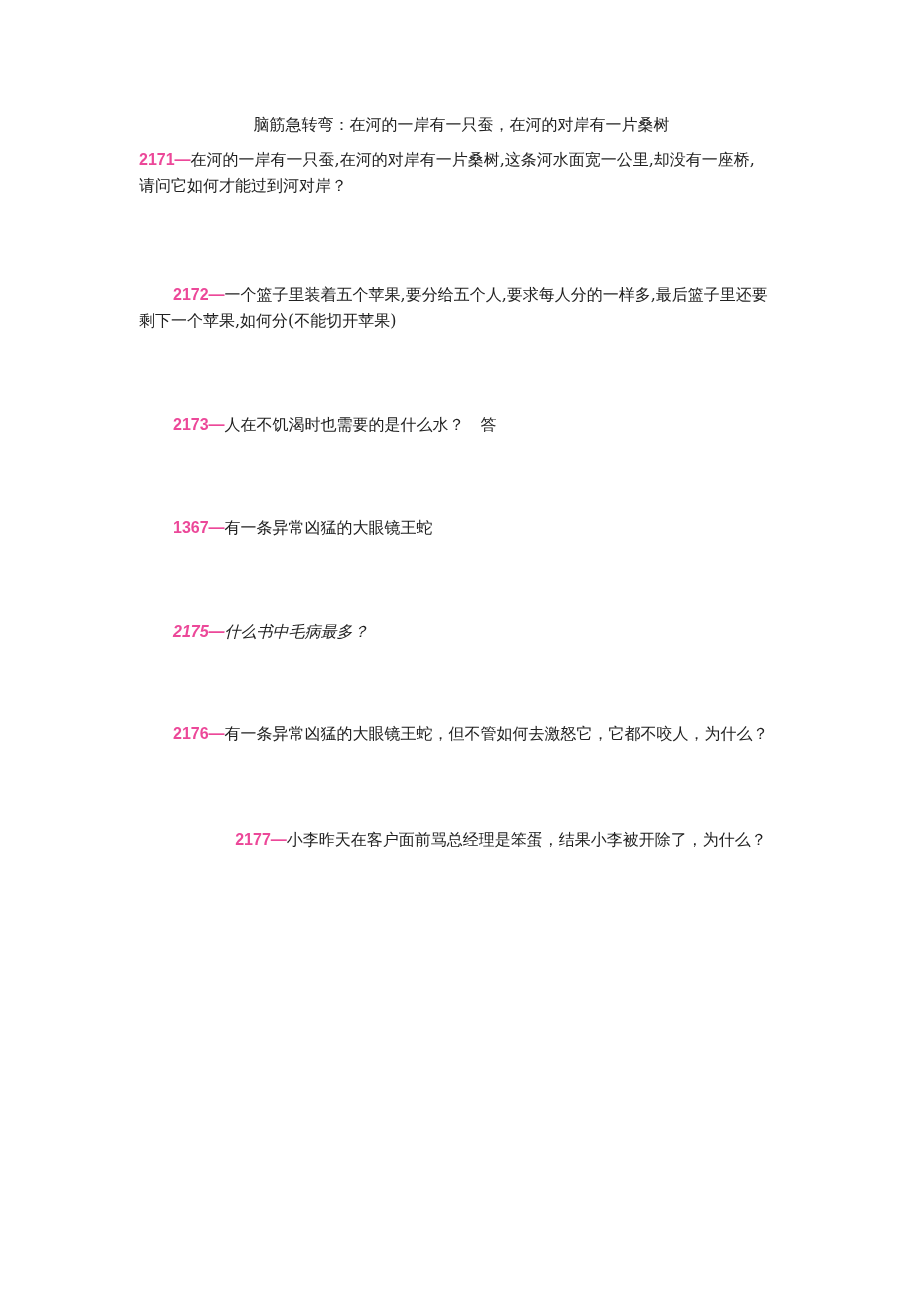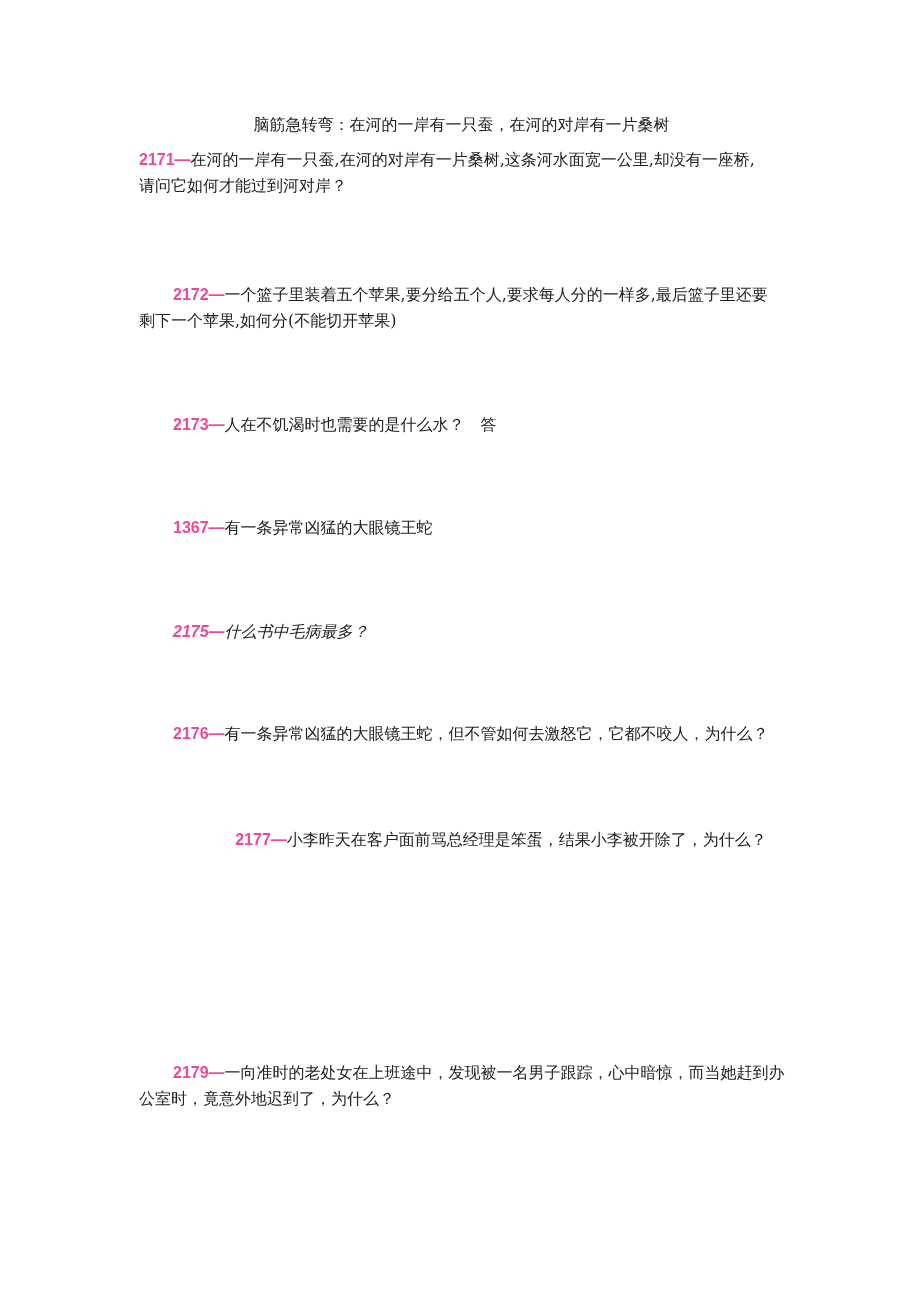--- a/index.html
+++ b/index.html
@@ -83,17 +83,14 @@
 
   <div class="para q5 indent">
     <span class="num">2176—</span><span>有一条异常凶猛的大眼镜王蛇，但不管如何去激怒它，它都不咬人，为什么？</span>
   </div>
 
   <div class="para q6 indent">
     <span class="num">2177—</span><span>小李昨天在客户面前骂总经理是笨蛋，结果小李被开除了，为什么？</span>
   </div>
 
 
-  <div class="para q8 indent">
-    <span class="num">2179—</span><span>一向准时的老处女在上班途中，发现被一名男子跟踪，心中暗惊，而当她赶到办<br>公室时，竟意外地迟到了，为什么？</span>
-  </div>
 
 </div>
 
 </body></html>

